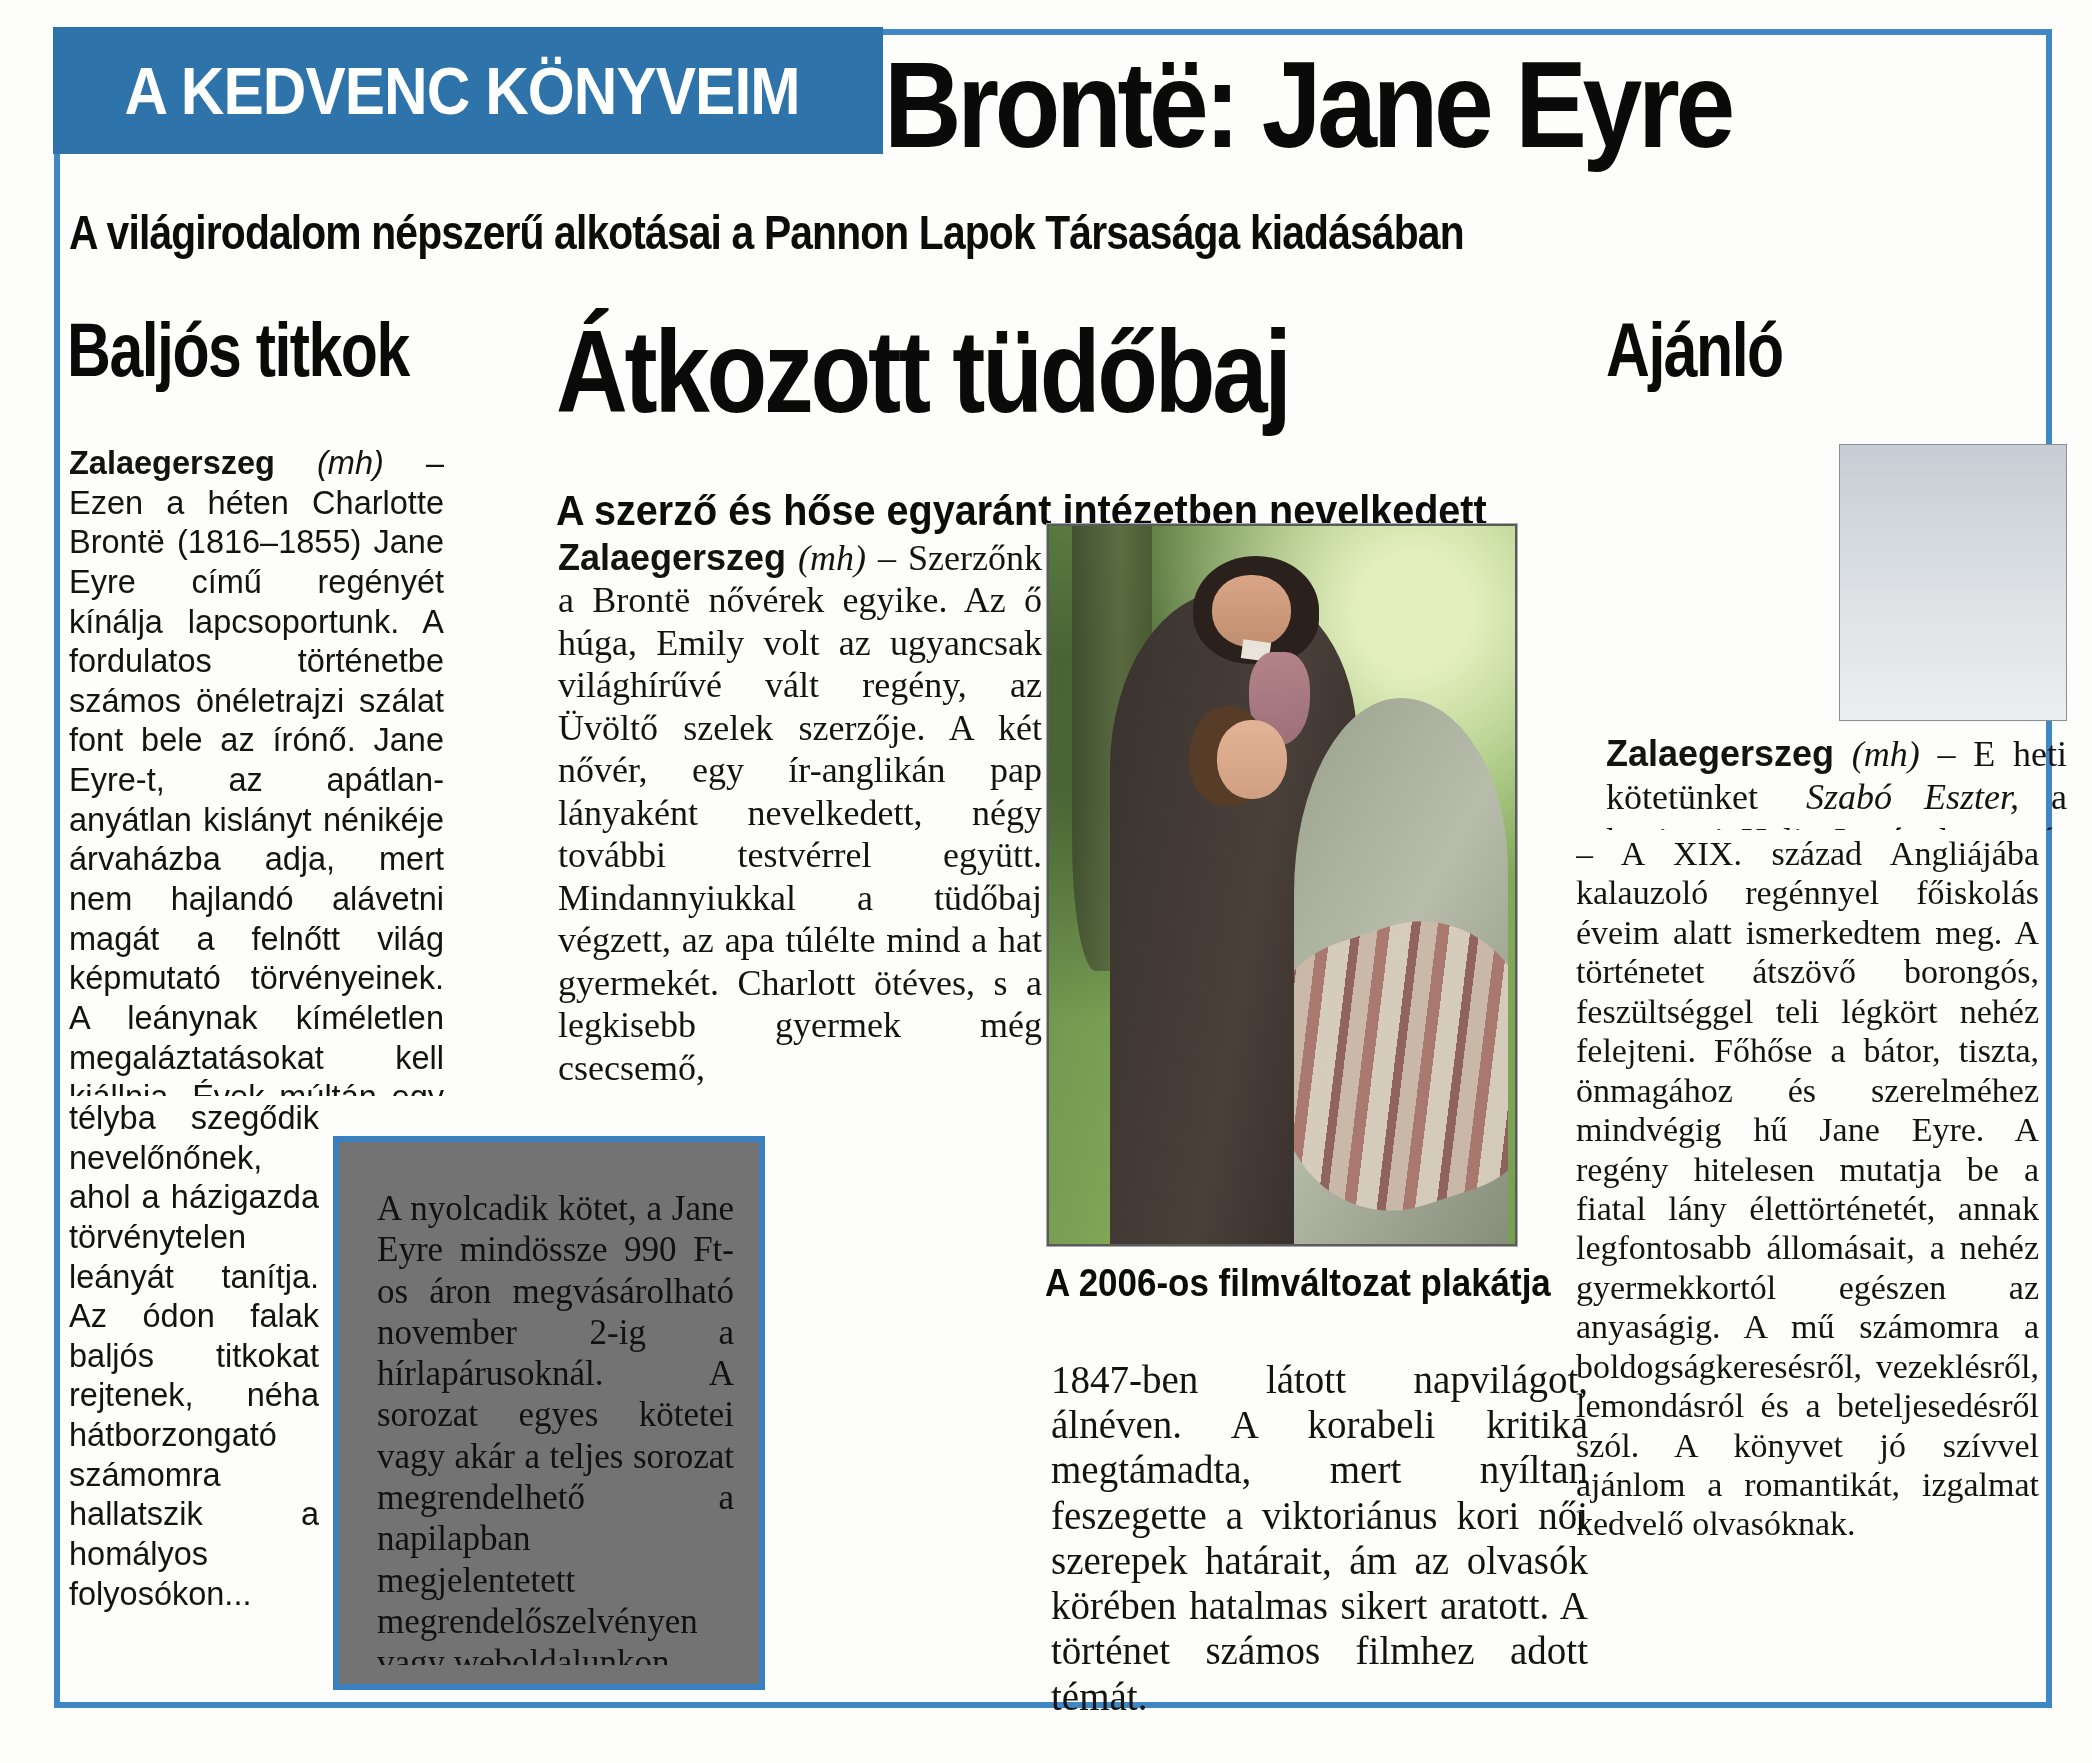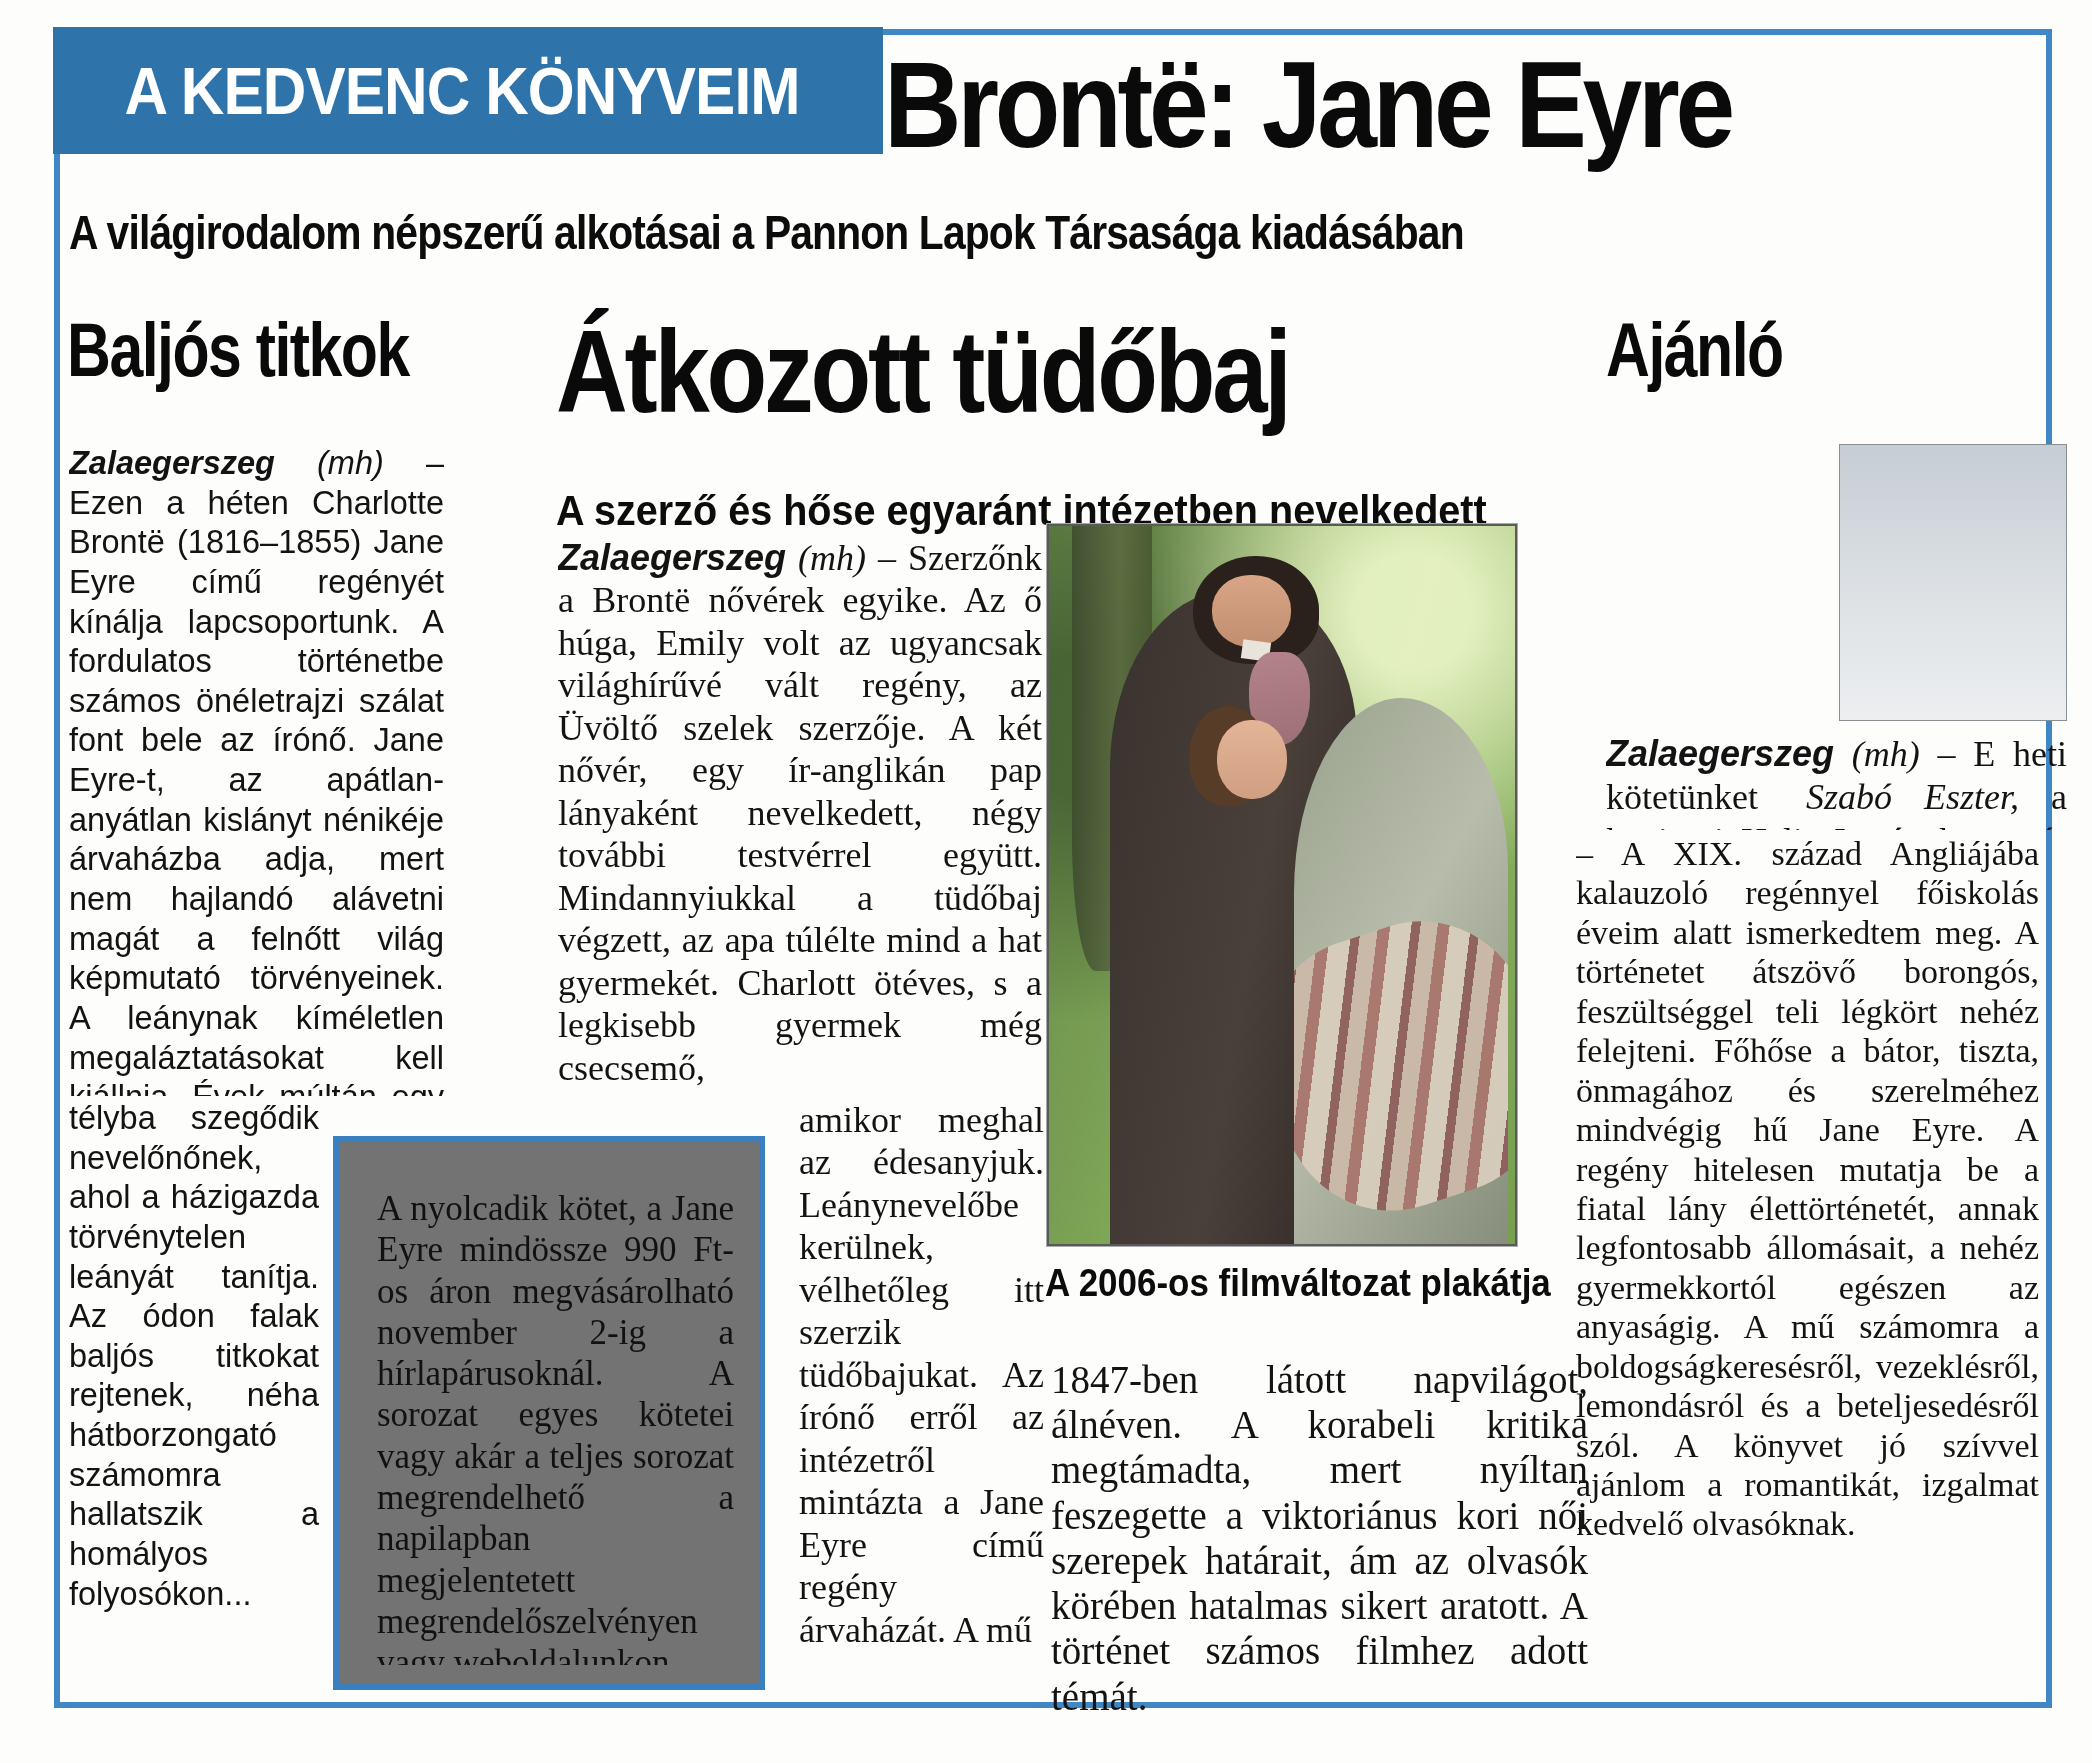--- a/index.html
+++ b/index.html
@@ -27,21 +27,21 @@
   .tx{position:absolute;margin:0;text-align:justify;overflow:hidden;hyphens:auto;color:#131313;}
   .sans{font-family:"Liberation Sans",sans-serif;}
   .serif{font-family:"Liberation Serif",serif;}
   .blockA{left:69px;top:444px;width:375px;height:652px;font-size:32.5px;line-height:1.22;}
   .blockB{left:69px;top:1099px;width:250px;height:617px;font-size:32.5px;line-height:1.22;}
   .m1{left:558px;top:537px;width:484px;height:556px;font-size:36px;line-height:1.18;}
   .m2{left:799px;top:1099px;width:245px;height:619px;font-size:36px;line-height:1.18;}
   .m3{left:1051px;top:1357px;width:537px;height:356px;font-size:39px;line-height:1.16;}
   .r1{left:1606px;top:438px;width:461px;height:392px;font-size:36px;line-height:1.2;}
   .r2{left:1576px;top:834px;width:463px;height:884px;font-size:34px;line-height:1.16;}
-  .dl{font-weight:700;font-style:italic;font-family:"Liberation Sans",sans-serif;}
+  .dl{font-weight:700;font-family:"Liberation Sans",sans-serif;}
   .src{font-style:italic;}
   .iname{font-style:italic;margin-left:16px;}
   
   .offer-box{position:absolute;left:333px;top:1136px;width:432px;height:554px;box-sizing:border-box;
       border:6.7px solid #3a80c0;background:#737373;padding:46px 25px 19px 38px;}
   .offer-box p{margin:0;font-family:"Liberation Serif",serif;font-size:35px;line-height:1.18;
       text-align:justify;overflow:hidden;height:100%;}
   
   .poster{position:absolute;left:1047px;top:524px;width:470px;height:722px;box-sizing:border-box;
       border:2.9px solid #5a5a5a;box-shadow:0 0 0 1px #aaa;overflow:hidden;
@@ -107,21 +107,20 @@
 
   <div class="offer-box">
     <p>A nyolcadik kötet, a Jane Eyre mindössze 990 Ft-os áron megvásárolható november 2-ig a hírlapárusoknál. A sorozat egyes kötetei vagy akár a teljes sorozat megrendelhető a napilapban megjelentetett megrendelőszelvényen vagy weboldalunkon.</p>
   </div>
 
   <h2 class="h2 h-mid">Átkozott tüdőbaj</h2>
   <div class="subhead">A szerző és hőse egyaránt intézetben nevelkedett</div>
   <p class="tx serif m1"><span class="dl">Zalaegerszeg</span>
     <span class="src">(mh)</span>
     <span>– Szerzőnk a Brontë nővérek egyike. Az ő húga, Emily volt az ugyancsak világhírűvé vált regény, az Üvöltő szelek szerzője. A két nővér, egy ír-anglikán pap lányaként nevelkedett, négy további testvérrel együtt. Mindannyiukkal a tüdőbaj végzett, az apa túlélte mind a hat gyermekét. Charlott ötéves, s a legkisebb gyermek még csecsemő,</span></p>
-  <p class="tx serif m2">amikor meghal az édesanyjuk. Leánynevelőbe kerülnek, vélhetőleg itt szerzik tüdőbajukat. Az írónő erről az intézetről mintázta a Jane Eyre című regény árvaházát. A mű</p>
   <p class="tx serif m3">1847-ben látott napvilágot, álnéven. A korabeli kritika megtámadta, mert nyíltan feszegette a viktoriánus kori női szerepek határait, ám az olvasók körében hatalmas sikert aratott. A történet számos filmhez adott témát.</p>
 
   <div class="poster">
     <div class="p-trunk"></div>
     <div class="p-man"></div>
     <div class="p-man-hair"></div>
     <div class="p-man-face"></div>
     <div class="p-man-collar"></div>
     <div class="p-man-vest"></div>
     <div class="p-woman">

